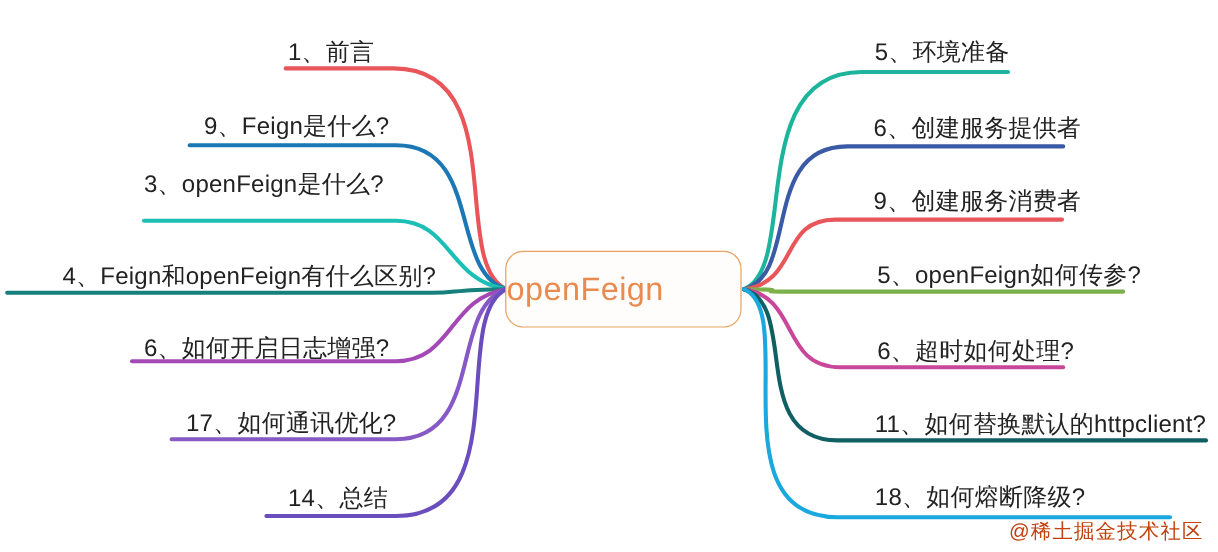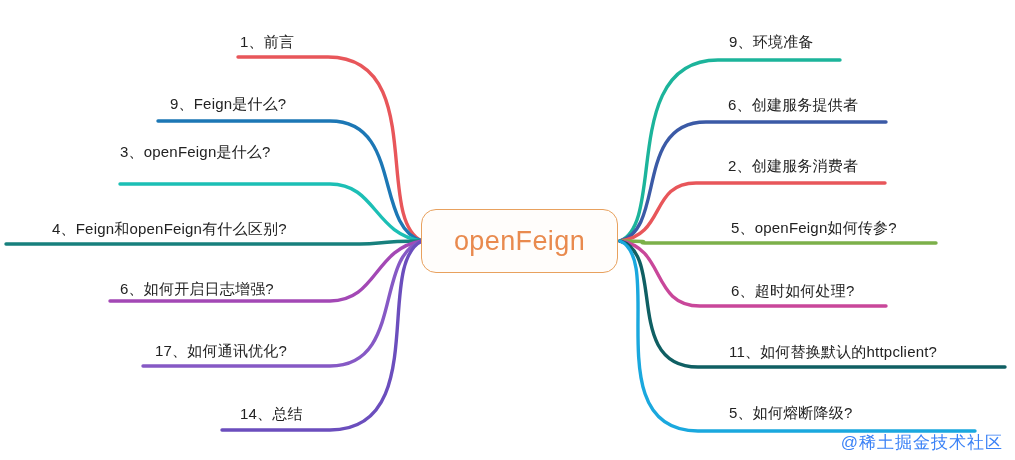--- a/index.html
+++ b/index.html
@@ -23,21 +23,21 @@
     height: 460px;
   }
   .branch-path {
     fill: none;
     stroke-width: 3.4;
     stroke-linecap: round;
     stroke-linejoin: round;
   }
   .node-label {
     position: absolute;
-    font-size: 15px;
+    font-size: 20px;
     color: #222222;
     white-space: nowrap;
     letter-spacing: 0.2px;
     line-height: 1;
   }
   .node-label.right-side {
     text-align: left;
   }
   .node-label.left-side {
     text-align: right;
@@ -47,33 +47,32 @@
     left: 421px;
     top: 209px;
     width: 197px;
     height: 64px;
     box-sizing: border-box;
     border: 1.6px solid #e8a15e;
     border-radius: 15px;
     background: #fffdfb;
     display: flex;
     align-items: center;
-    justify-content: center;
   }
   #center-node-text {
     font-size: 27px;
     color: #e98a4e;
     letter-spacing: 0.4px;
   }
   #watermark {
     position: absolute;
     right: 12px;
     bottom: 6px;
     font-size: 17px;
-    color: #3b82f6;
+    color: #c2410c;
     letter-spacing: 1px;
     white-space: nowrap;
     pointer-events: none;
   }
 </style>
 </head>
 <body>
 
 <div id="mindmap-root">
 
@@ -99,24 +98,24 @@
   </div>
 
   <div id="labels-layer">
       <div class="node-label left-side" style="left: 240px; top: 34px;">1、前言</div>
       <div class="node-label left-side" style="left: 170px; top: 96px;">9、Feign是什么?</div>
       <div class="node-label left-side" style="left: 120px; top: 144px;">3、openFeign是什么?</div>
       <div class="node-label left-side" style="left: 52px; top: 221px;">4、Feign和openFeign有什么区别?</div>
       <div class="node-label left-side" style="left: 120px; top: 281px;">6、如何开启日志增强?</div>
       <div class="node-label left-side" style="left: 155px; top: 343px;">17、如何通讯优化?</div>
       <div class="node-label left-side" style="left: 240px; top: 406px;">14、总结</div>
-      <div class="node-label right-side" style="left: 729px; top: 34px;">9、环境准备</div>
+      <div class="node-label right-side" style="left: 729px; top: 34px;">5、环境准备</div>
       <div class="node-label right-side" style="left: 728px; top: 97px; text-align: center;">6、创建服务提供者</div>
-      <div class="node-label right-side" style="left: 728px; top: 158px;">2、创建服务消费者</div>
+      <div class="node-label right-side" style="left: 728px; top: 158px;">9、创建服务消费者</div>
       <div class="node-label right-side" style="left: 731px; top: 220px;">5、openFeign如何传参?</div>
       <div class="node-label right-side" style="left: 731px; top: 283px;">6、超时如何处理?</div>
       <div class="node-label right-side" style="left: 729px; top: 344px;">11、如何替换默认的httpclient?</div>
-      <div class="node-label right-side" style="left: 729px; top: 405px;">5、如何熔断降级?</div>
+      <div class="node-label right-side" style="left: 729px; top: 405px;">18、如何熔断降级?</div>
     </div>
 
   <div id="watermark">@稀土掘金技术社区</div>
 
 </div>
 
 </body></html>

